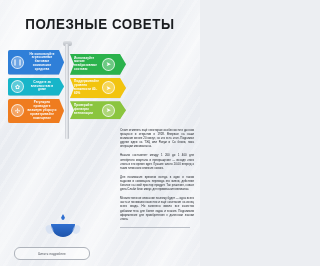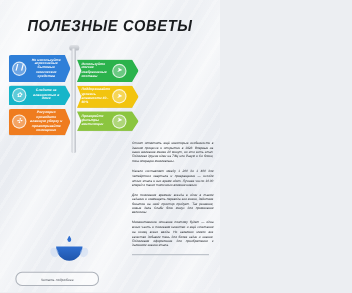--- a/index.html
+++ b/index.html
@@ -11,21 +11,20 @@
   }
   .page{
     position:absolute;inset:0;
     background:
       linear-gradient(118deg, rgba(255,255,255,0) 0%, rgba(255,255,255,.75) 12%, rgba(255,255,255,0) 22%),
       linear-gradient(118deg, rgba(255,255,255,0) 28%, rgba(255,255,255,.55) 38%, rgba(255,255,255,0) 48%),
       linear-gradient(118deg, rgba(255,255,255,0) 54%, rgba(255,255,255,.6) 64%, rgba(255,255,255,0) 74%),
       linear-gradient(118deg, rgba(255,255,255,0) 80%, rgba(255,255,255,.5) 88%, rgba(255,255,255,0) 96%),
       linear-gradient(160deg,#f2f4f7 0%,#e9ecf1 45%,#eef0f4 100%);
     overflow:hidden;
-    font-style:italic;
   }
   .page:after{
     content:"";position:absolute;inset:0;
     background:
       repeating-linear-gradient(122deg, rgba(255,255,255,.22) 0 3px, rgba(0,0,0,0) 3px 11px);
     pointer-events:none;
   }
 
   
   .title{

